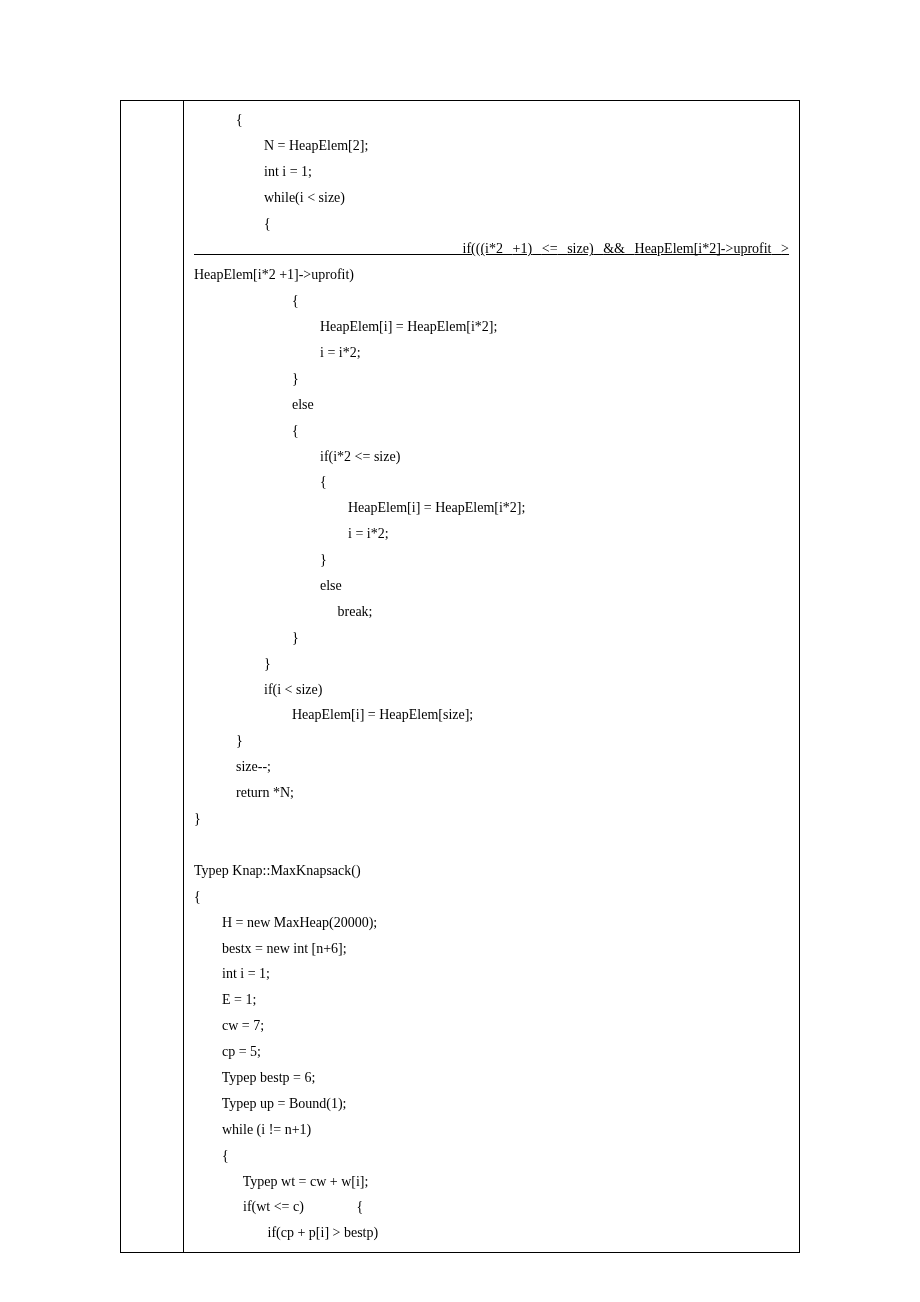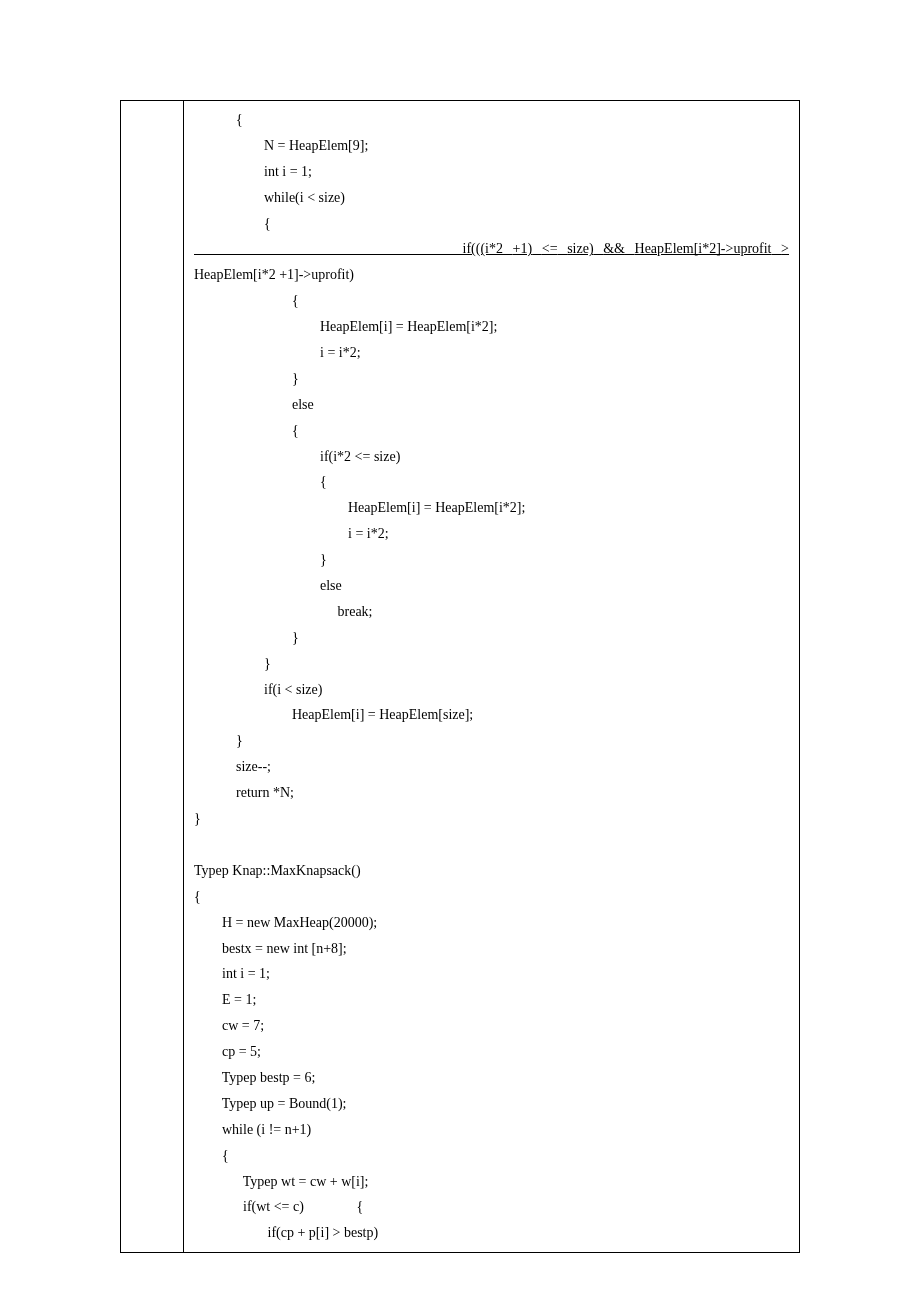--- a/index.html
+++ b/index.html
@@ -14,21 +14,21 @@
 </head>
 <body>
 
 <div class="page">
 <table class="outer-table">
 <tbody>
         <tr>
 <td class="left-cell"></td>
 <td class="right-cell">
 <div class="codeblock"><span>            {</span>
-<span>                    N = HeapElem[9];</span>
+<span>                    N = HeapElem[2];</span>
 <span>                    int i = 1;</span>
 <span>                    while(i &lt; size)</span>
 <span>                    {</span>
 <span class="justified"><span>                            if(((i*2</span> <span>+1)</span> <span>&lt;=</span> <span>size)</span> <span>&amp;&amp;</span> <span>HeapElem[i*2]-&gt;uprofit</span> <span>&gt;</span></span><span>HeapElem[i*2 +1]-&gt;uprofit)</span>
 <span>                            {</span>
 <span>                                    HeapElem[i] = HeapElem[i*2];</span>
 <span>                                    i = i*2;</span>
 <span>                            }</span>
 <span>                            else</span>
 <span>                            {</span>
@@ -44,21 +44,21 @@
 <span>                    if(i &lt; size)</span>
 <span>                            HeapElem[i] = HeapElem[size];</span>
 <span>            }</span>
 <span>            size--;</span>
 <span>            return *N;</span>
 <span>}</span>
 
 <span>Typep Knap::MaxKnapsack()</span>
 <span>{</span>
 <span>        H = new MaxHeap(20000);</span>
-<span>        bestx = new int [n+8];</span>
+<span>        bestx = new int [n+6];</span>
 <span>        int i = 1;</span>
 <span>        E = 1;</span>
 <span>        cw = 7;</span>
 <span>        cp = 5;</span>
 <span>        Typep bestp = 6;</span>
 <span>        Typep up = Bound(1);</span>
 <span>        while (i != n+1)</span>
 <span>        {</span>
 <span>              Typep wt = cw + w[i];</span>
 <span>              if(wt &lt;= c)               {</span>

